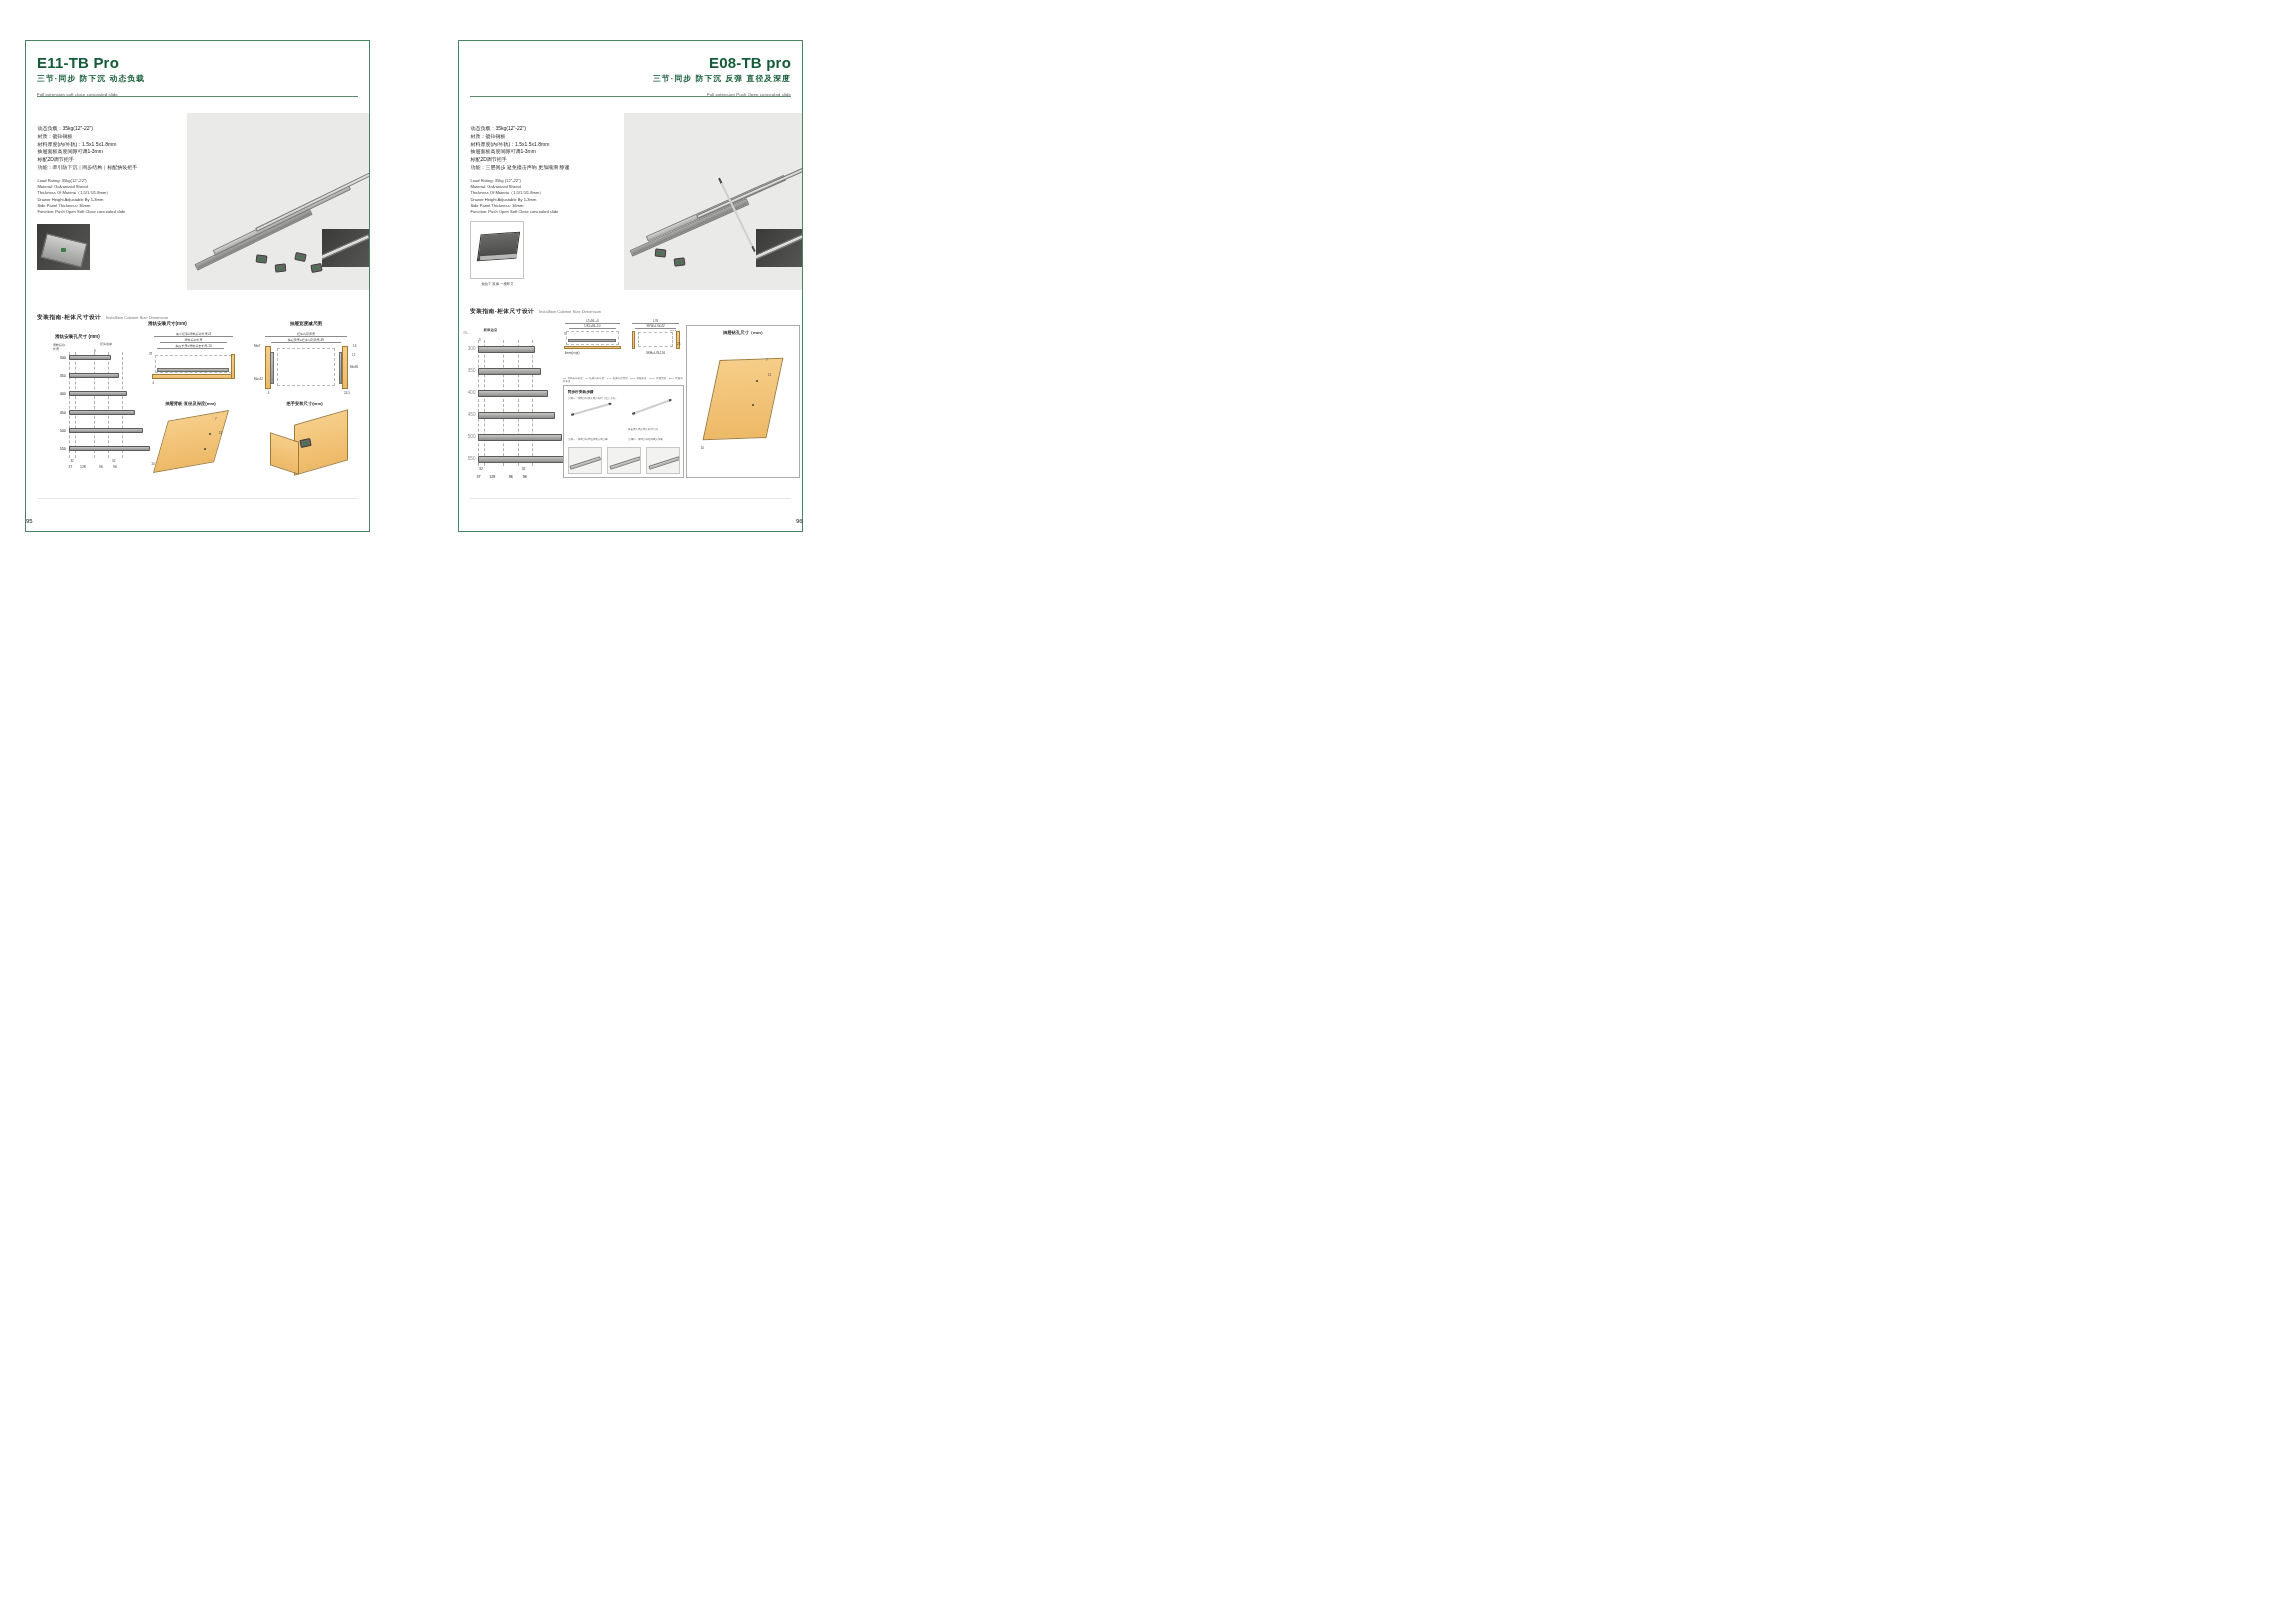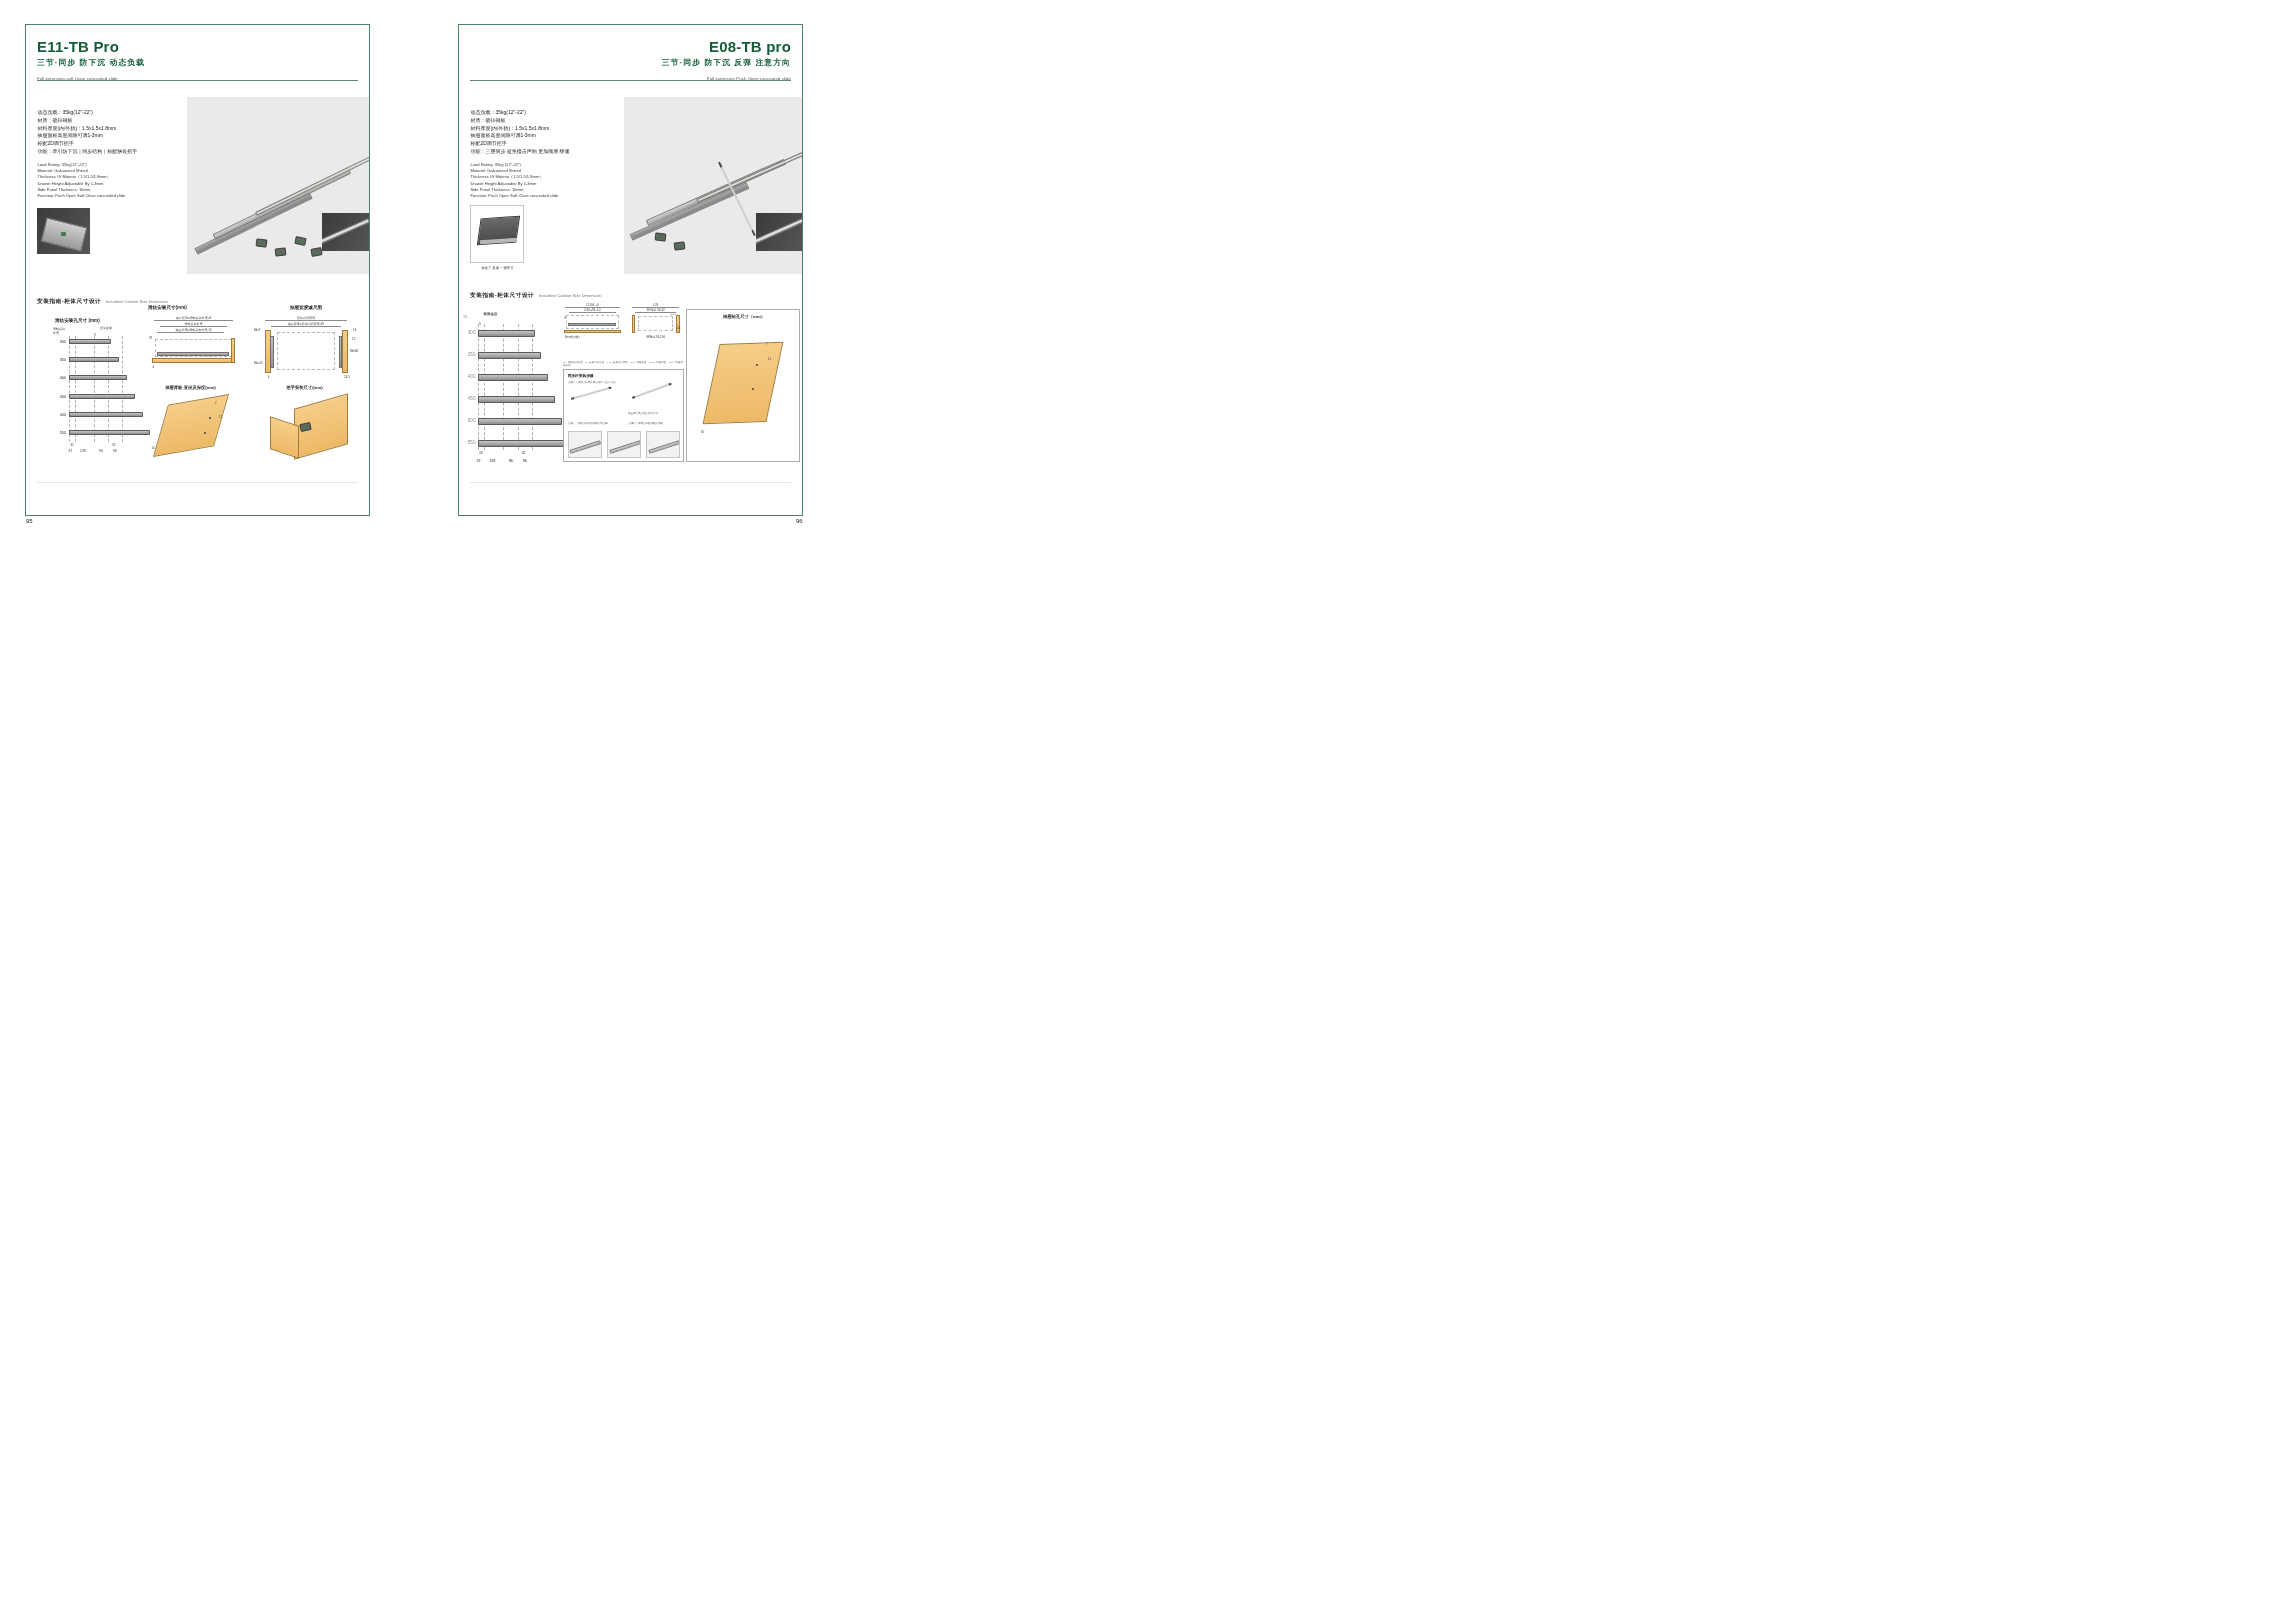--- a/index.html
+++ b/index.html
@@ -1,19 +1,19 @@
 <!DOCTYPE html>
 <html style="font-size:7.3px"><head>
 <meta charset="utf-8">
 <style>
   *{box-sizing:border-box;margin:0;padding:0}
   html,body{background:#fff}
   body{font-family:"Liberation Sans","DejaVu Sans",sans-serif;color:#222}
   .sheet{position:relative;width:827px;height:539px;background:#fff;overflow:hidden}
-  .pagebox{position:absolute;top:24px;width:345px;height:492px;border:0.5px solid #4a8363;background:#fff;overflow:hidden}
+  .pagebox{position:absolute;top:40px;width:345px;height:492px;border:0.5px solid #4a8363;background:#fff;overflow:hidden}
   .pagebox.pl{left:25px}
   .pagebox.pr{left:458px}
   .abs{position:absolute}
   .title{font-size:15px;font-weight:bold;color:#155c38;letter-spacing:0.2px}
   .subtitle{font-size:7.8px;color:#155c38;font-weight:bold;letter-spacing:1.1px;margin-top:2.7px}
   .tagline{font-size:4.3px;color:#555;margin-top:7.3px;letter-spacing:0.1px}
   .hr{position:absolute;left:11px;right:11px;top:55px;border-top:0.5px solid #5d8a71}
   .specs-cn{position:absolute;left:11.4px;top:84px;font-size:5px;color:#1c1c1c;line-height:7.8px}
   .specs-en{position:absolute;left:11.4px;top:137px;font-size:4.1px;color:#3a3a3a;line-height:6.2px}
   .photo{position:absolute;background:#eaeae8;overflow:hidden}
@@ -217,21 +217,21 @@
       <div class="clip" style="left:42px;top:38px;transform:rotate(-12deg)"></div>
     </div>
 
     <div class="footline"></div>
   </section>
 
   <section class="pagebox pr">
 
     <header class="abs" style="right:11px;top:12.8px;text-align:right">
       <h1 class="title">E08-TB pro</h1>
-      <div class="subtitle">三节·同步 防下沉 反弹 注意方向</div>
+      <div class="subtitle">三节·同步 防下沉 反弹 直径及深度</div>
       <div class="tagline">Full extension Push Open concealed slide</div>
     </header>
     <div class="hr"></div>
 
     <div class="specs-cn">
       <div>动态负载：35kg(12"-22")</div>
       <div>材质：镀锌钢板</div>
       <div>材料厚度(内/外轨)：1.5x1.5x1.8mm</div>
       <div>抽屉面板高度间隙可调1-3mm</div>
       <div>标配2D调节把手</div>

